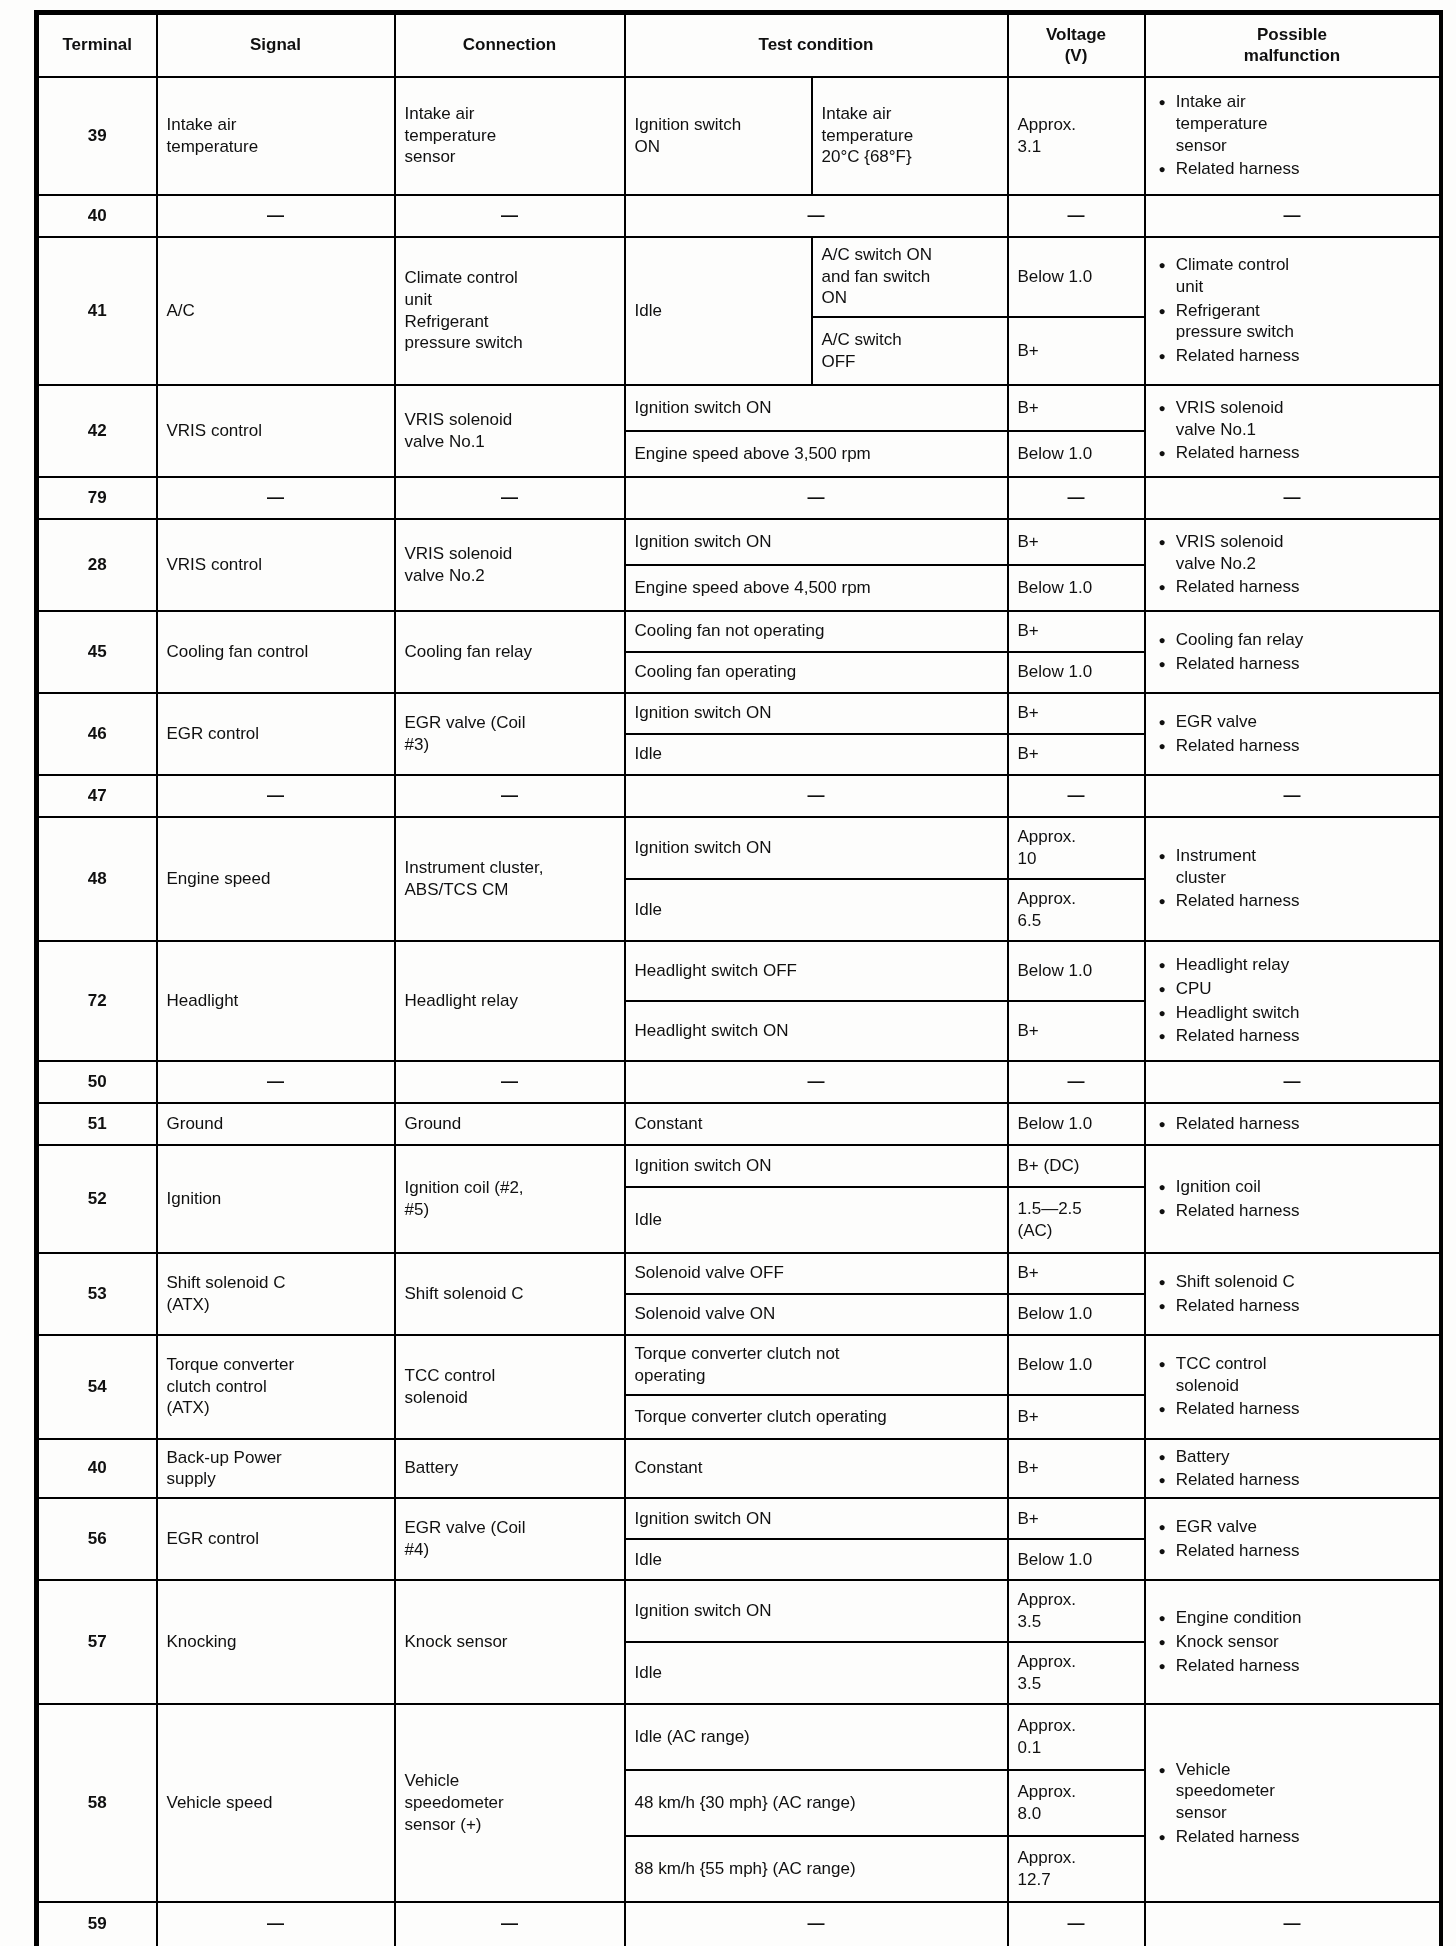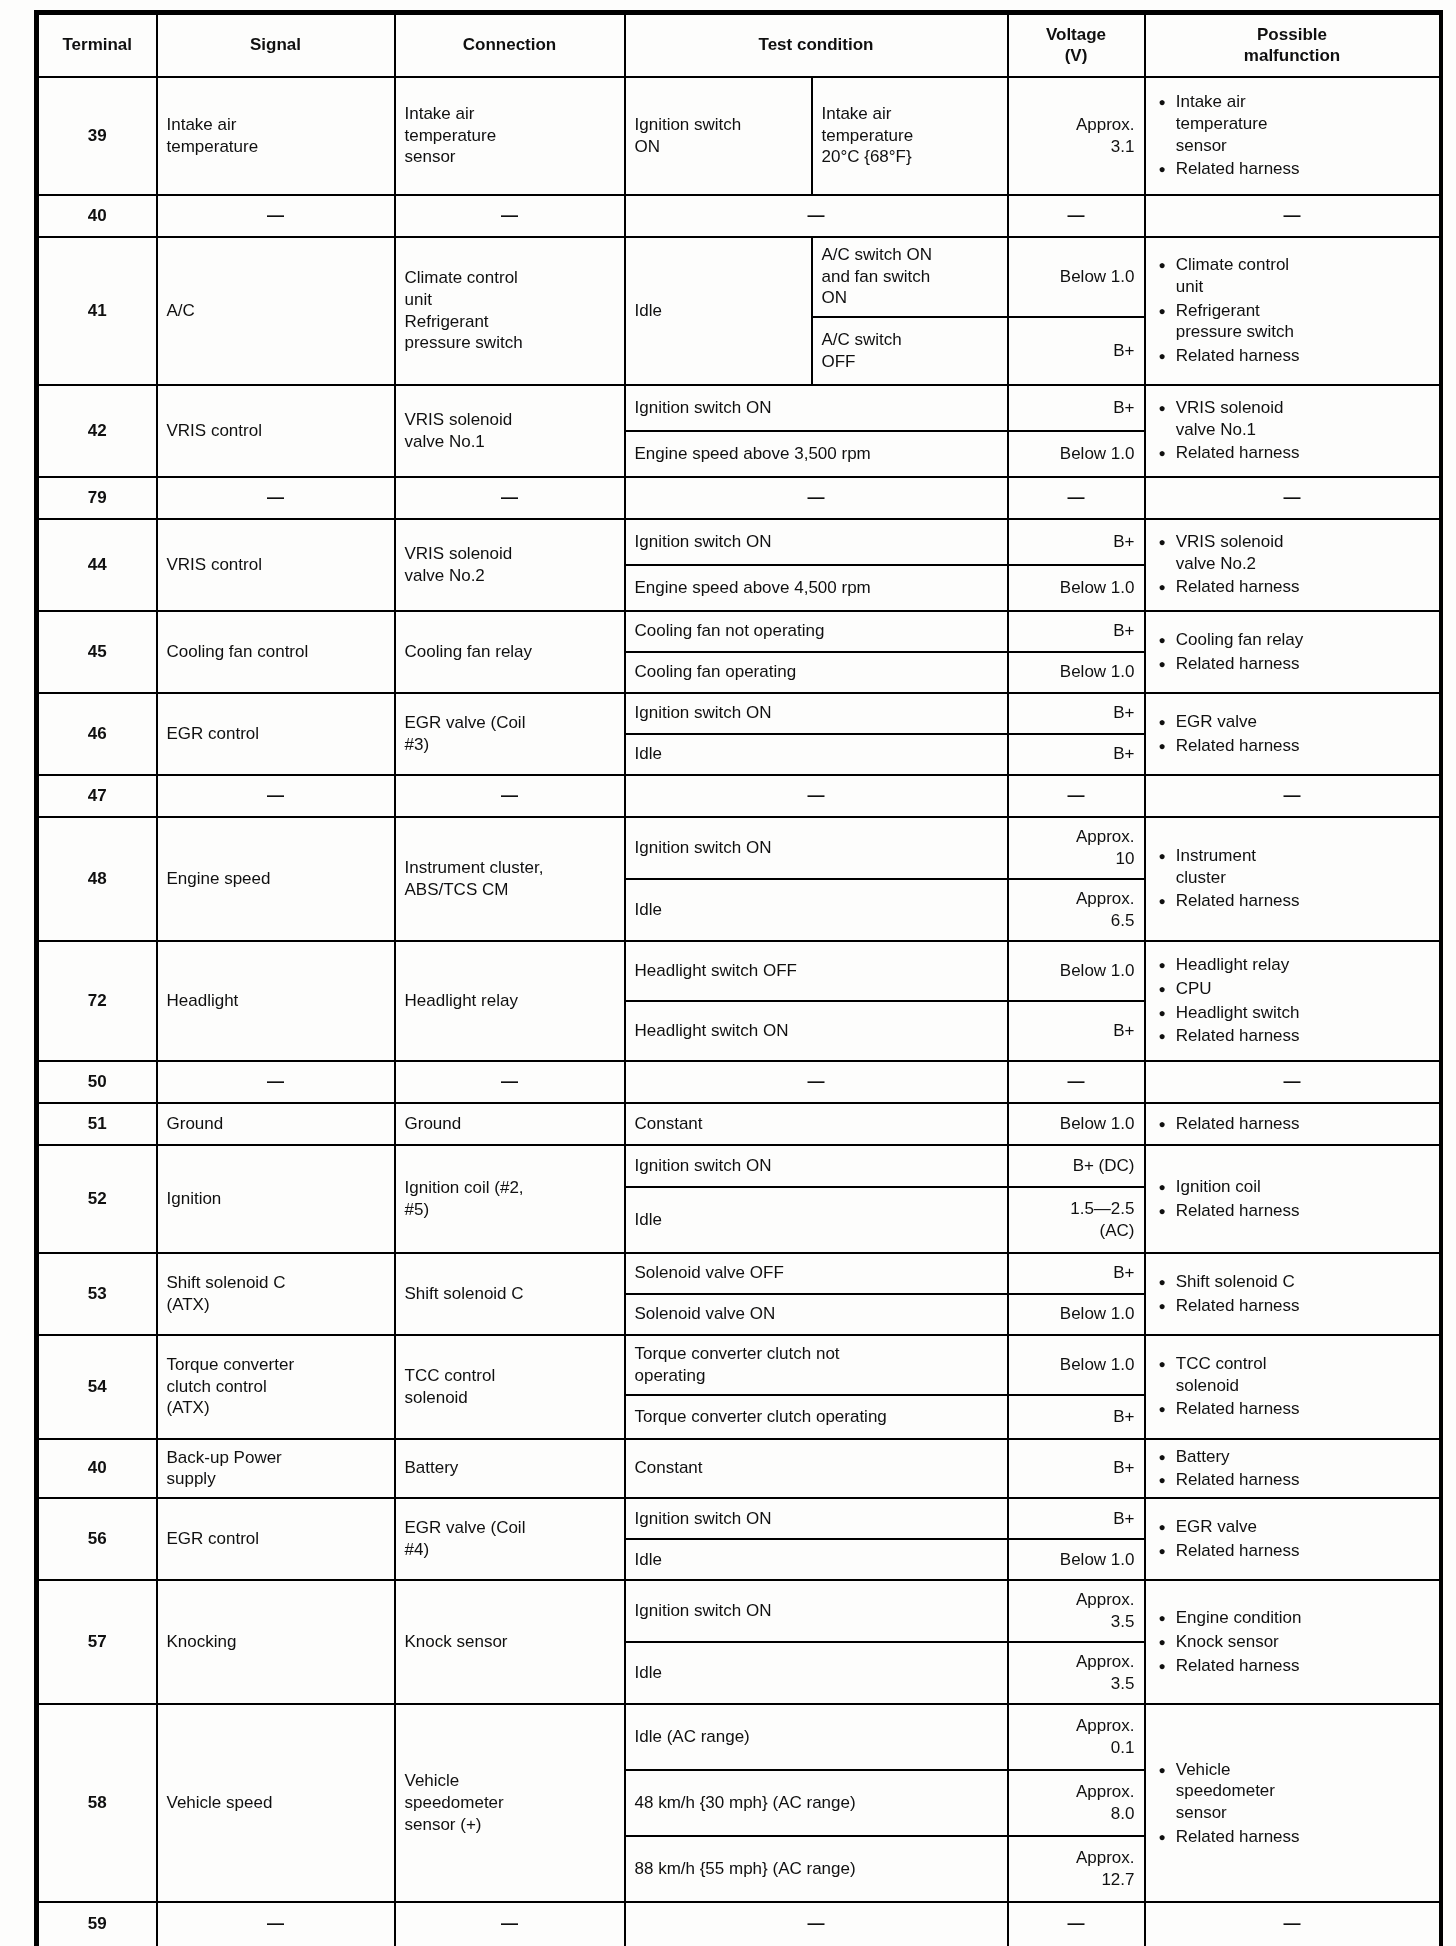--- a/index.html
+++ b/index.html
@@ -5,21 +5,21 @@
   html,body{margin:0;padding:0;background:#fdfdfc;color:#101010;
     font-family:"Liberation Sans",sans-serif;}
   .page{width:1456px;min-height:1946px;box-sizing:border-box;padding:10px 16px 24px 34px;}
   table{border-collapse:collapse;table-layout:fixed;width:1404px;
     border-style:solid;border-color:#000;border-width:5px 4px 5px 5px;
     font-size:17px;line-height:1.28;}
   th,td{border:2px solid #000;padding:4px 9px;vertical-align:middle;
     text-align:left;white-space:pre-line;overflow:hidden;}
   th{font-weight:bold;text-align:center;padding:6px 4px;}
   .c{text-align:center;font-weight:bold;}
-  .v{text-align:right;}
+  .v{text-align:left;}
   .m{padding:6px 6px 6px 13px;}
   .ml{display:flex;flex-direction:column;gap:2px;}
   .mi{display:flex;align-items:flex-start;gap:10px;}
   .blt{font-size:12px;line-height:1;margin-top:5px;flex:0 0 auto;}
   .mtext{white-space:pre-line;}
   .h41{height:41px}.h42{height:42px}.h44{height:44px}.h46{height:46px}
   .h58{height:58px}.h60{height:60px}.h62{height:62px}.h64{height:64px}
   .h66{height:66px}.h68{height:68px}.h80{height:80px}.h118{height:118px}
 </style>
 </head>
@@ -127,21 +127,21 @@
   <tr class="h42">
     <td class="c">79</td>
     <td class="c">—</td>
     <td class="c">—</td>
     <td class="c" colspan="2">—</td>
     <td class="c">—</td>
     <td class="c">—</td>
   </tr>
 
   <tr class="h46">
-    <td class="c" rowspan="2">44</td>
+    <td class="c" rowspan="2">28</td>
     <td rowspan="2">VRIS control</td>
     <td rowspan="2">VRIS solenoid
 valve No.2</td>
     <td colspan="2">Ignition switch ON</td>
     <td class="v">B+</td>
     <td class="m" rowspan="2"><div class="ml">
       <div class="mi"><span class="blt">●</span><span class="mtext">VRIS solenoid
 valve No.2</span></div>
       <div class="mi"><span class="blt">●</span><span class="mtext">Related harness</span></div>
     </div></td>

